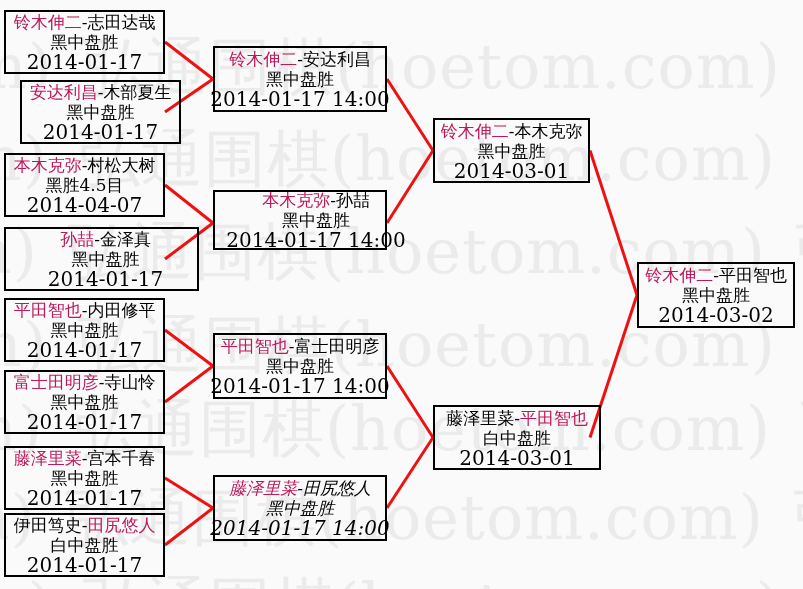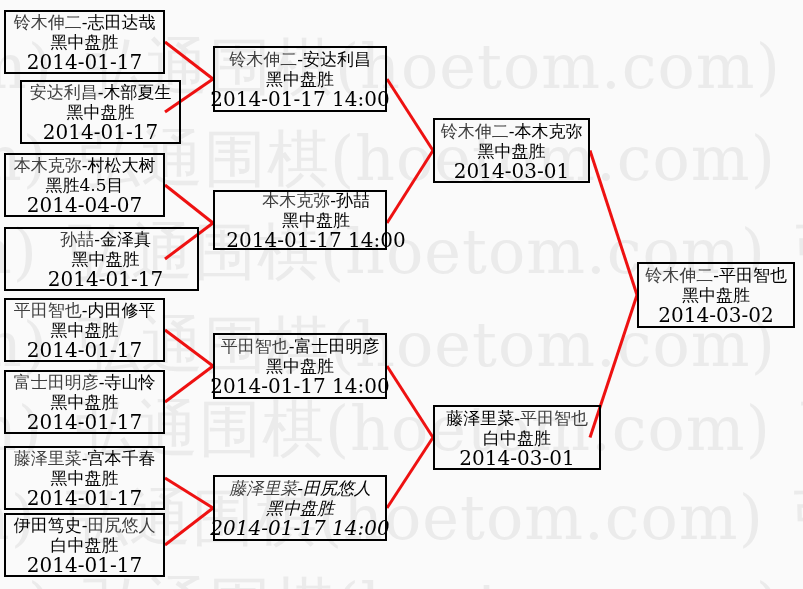--- a/index.html
+++ b/index.html
@@ -15,21 +15,21 @@
   }
   .wm-row span{margin-right:30px;}
   #connector-layer{position:absolute;left:0;top:0;z-index:1;}
   .match-box{
     position:absolute;z-index:2;border:2px solid #000;box-sizing:border-box;
     background:transparent;display:flex;flex-direction:column;
     justify-content:center;align-items:center;text-align:center;color:#000;
   }
   .line{font-size:17px;line-height:20px;white-space:nowrap;}
   .line.date{font-size:20px;}
-  .winner{color:#404040;}
+  .winner{color:#be185d;}
 </style>
 </head>
 <body>
 
 <div id="stage">
   <div id="watermark-layer" style="color: rgb(235, 235, 235);">
       <div class="wm-row" style="top: 36px; left: -645px;"><span>弘通围棋(hoetom.com)</span><span>弘通围棋(hoetom.com)</span></div>
       <div class="wm-row" style="top: 128px; left: -650px;"><span>弘通围棋(hoetom.com)</span><span>弘通围棋(hoetom.com)</span></div>
       <div class="wm-row" style="top: 221px; left: -660px;"><span>弘通围棋(hoetom.com)</span><span>弘通围棋(hoetom.com)</span><span>弘通围棋(hoetom.com)</span></div>
       <div class="wm-row" style="top: 314px; left: -650px;"><span>弘通围棋(hoetom.com)</span><span>弘通围棋(hoetom.com)</span></div>

